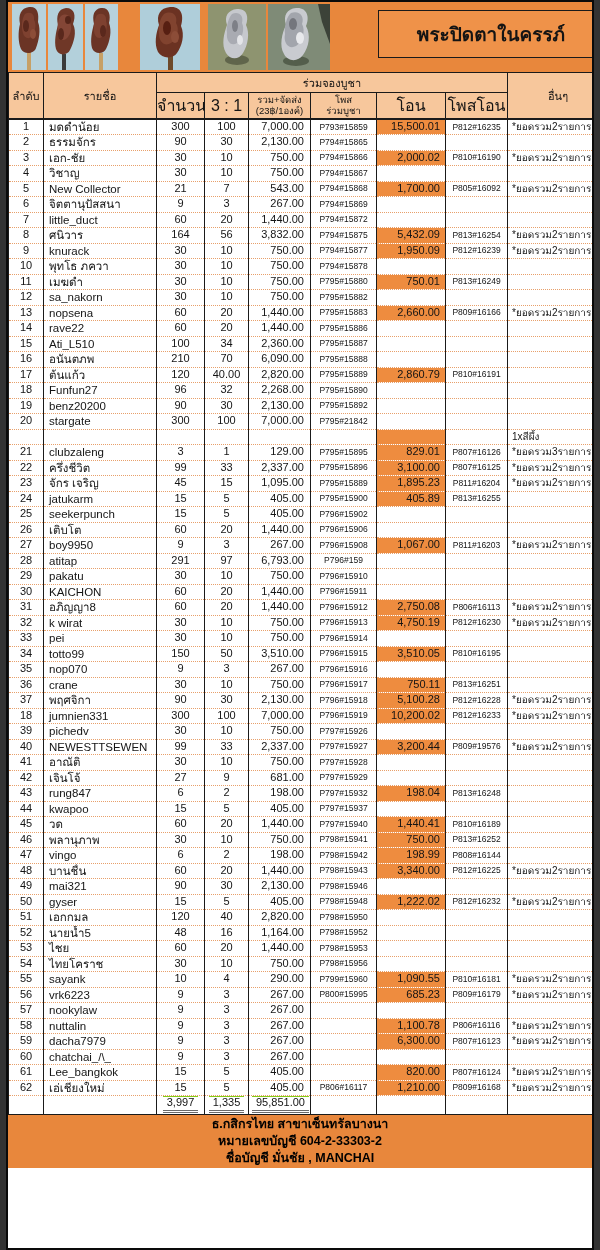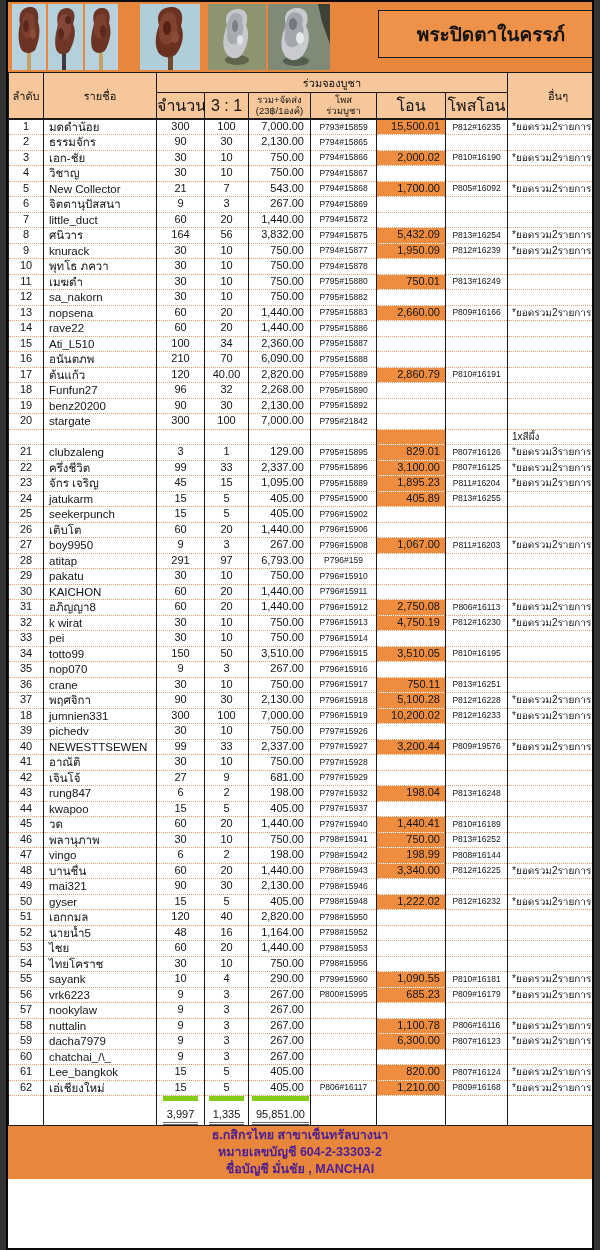--- a/index.html
+++ b/index.html
@@ -39,32 +39,32 @@
   td.c-no    { text-align:center; }
   td.c-name  { text-align:left; font-size:11.5px; padding-left:5px; }
   td.c-qty, td.c-ratio { text-align:center; }
   td.c-total { text-align:right; padding-right:6px; }
   td.c-post, td.c-post2 { text-align:center; font-size:8.5px; }
   td.c-transfer { text-align:right; padding-right:5px; }
   td.c-transfer.hl { background:var(--hl,#EE8C3F); }
   td.c-note { text-align:left; font-size:10px; padding-left:4px; }
   tr.totals td { border-bottom:none; height:18px; }
   tr.totals td .tot {
-    display:inline-block; padding:8px 4px 1px 4px;
-    border-top:5px solid #84cc16; border-bottom:3px double #6a6a6a;
+    display:inline-block; padding:0 4px 1px 4px;
+    border-top:1px solid #84cc16; border-bottom:3px double #6a6a6a;
   }
   tr.totals td.c-qty, tr.totals td.c-ratio { text-align:center; }
   tr.totals td.c-total { text-align:left; }
   
   .footer-band {
     height:54px; background:var(--banner,#E8873C); border-top:1px solid #1a1a1a;
     display:flex; flex-direction:column; align-items:center; justify-content:center;
     gap:1px;
   }
-  .footer-band div { font-size:12.5px; font-weight:bold; color:#4c1d95; line-height:1.3; }
+  .footer-band div { font-size:12.5px; font-weight:bold; color:#000000; line-height:1.3; }
   .black-bar {
     height:22px; background:#0a0a0a; display:flex; align-items:center; justify-content:flex-end;
     padding-right:6px;
   }
   .black-bar span { color:#f2f2f2; font-size:13px; font-family:"DejaVu Sans",sans-serif; }
 </style>
 </head>
 <body>
 
 <div id="page">

